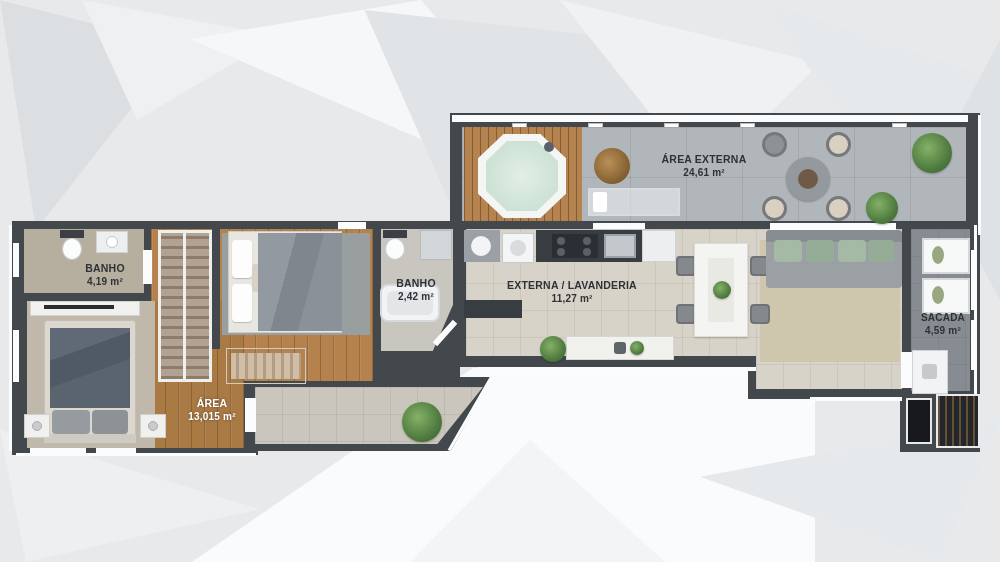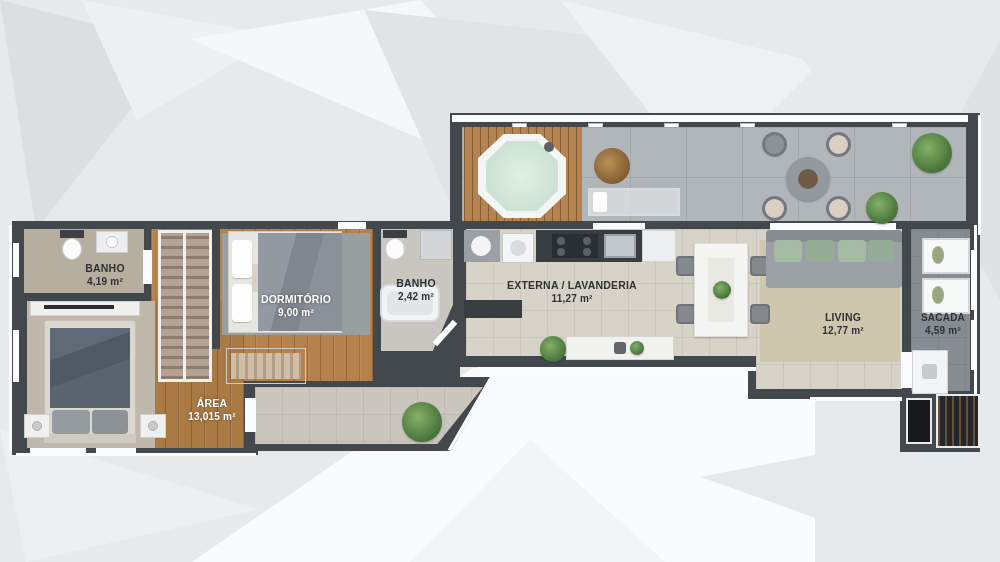--- a/index.html
+++ b/index.html
@@ -179,35 +179,31 @@
   <div class="furn" style="left:32px;top:421px;width:10px;height:10px;border-radius:50%;background:#c9ccce;border:1px solid #a9adaf"></div>
   <div class="furn" style="left:140px;top:414px;width:26px;height:24px;background:#f0f0ee;border:1px solid #cfcfcb"></div>
   <div class="furn" style="left:148px;top:421px;width:10px;height:10px;border-radius:50%;background:#c9ccce;border:1px solid #a9adaf"></div>
 
   <div class="plant" style="left:402px;top:402px;width:40px;height:40px"></div>
 
   <div class="lbl" style="left:35px;top:262px">
     <div>BANHO</div>
     <div class="a">4,19 m²</div>
   </div>
-  <div class="lbl light" style="left:226px;top:293px">
-    <div>DORMITÓRIO</div>
-    <div class="a">9,00 m²</div>
-  </div>
   <div class="lbl" style="left:346px;top:277px">
     <div>BANHO</div>
     <div class="a">2,42 m²</div>
   </div>
   <div class="lbl" style="left:492px;top:279px;width:160px">
     <div>EXTERNA / LAVANDERIA</div>
     <div class="a">11,27 m²</div>
   </div>
-  <div class="lbl" style="left:773px;top:311px">
-    <div>LIVING</div>
-    <div class="a">12,77 m²</div>
+  <div class="lbl" style="left:634px;top:153px">
+    <div>ÁREA EXTERNA</div>
+    <div class="a">24,61 m²</div>
   </div>
   <div class="lbl" style="left:873px;top:311px;font-size:10px">
     <div>SACADA</div>
     <div class="a">4,59 m²</div>
   </div>
   <div class="lbl light" style="left:142px;top:397px">
     <div>ÁREA</div>
     <div class="a">13,015 m²</div>
   </div>
 

